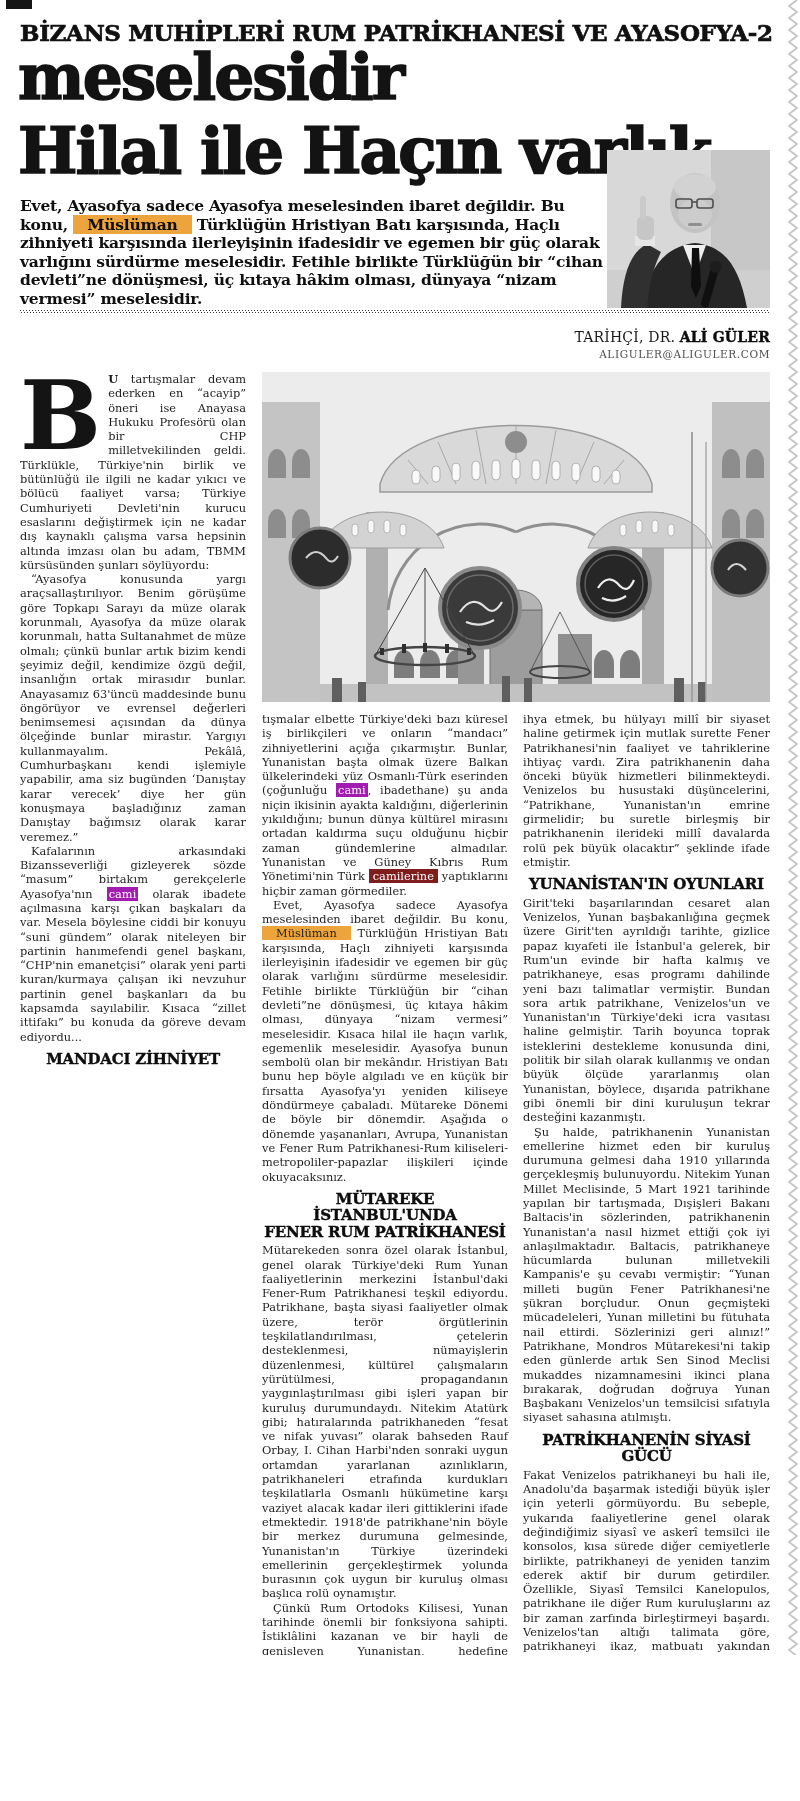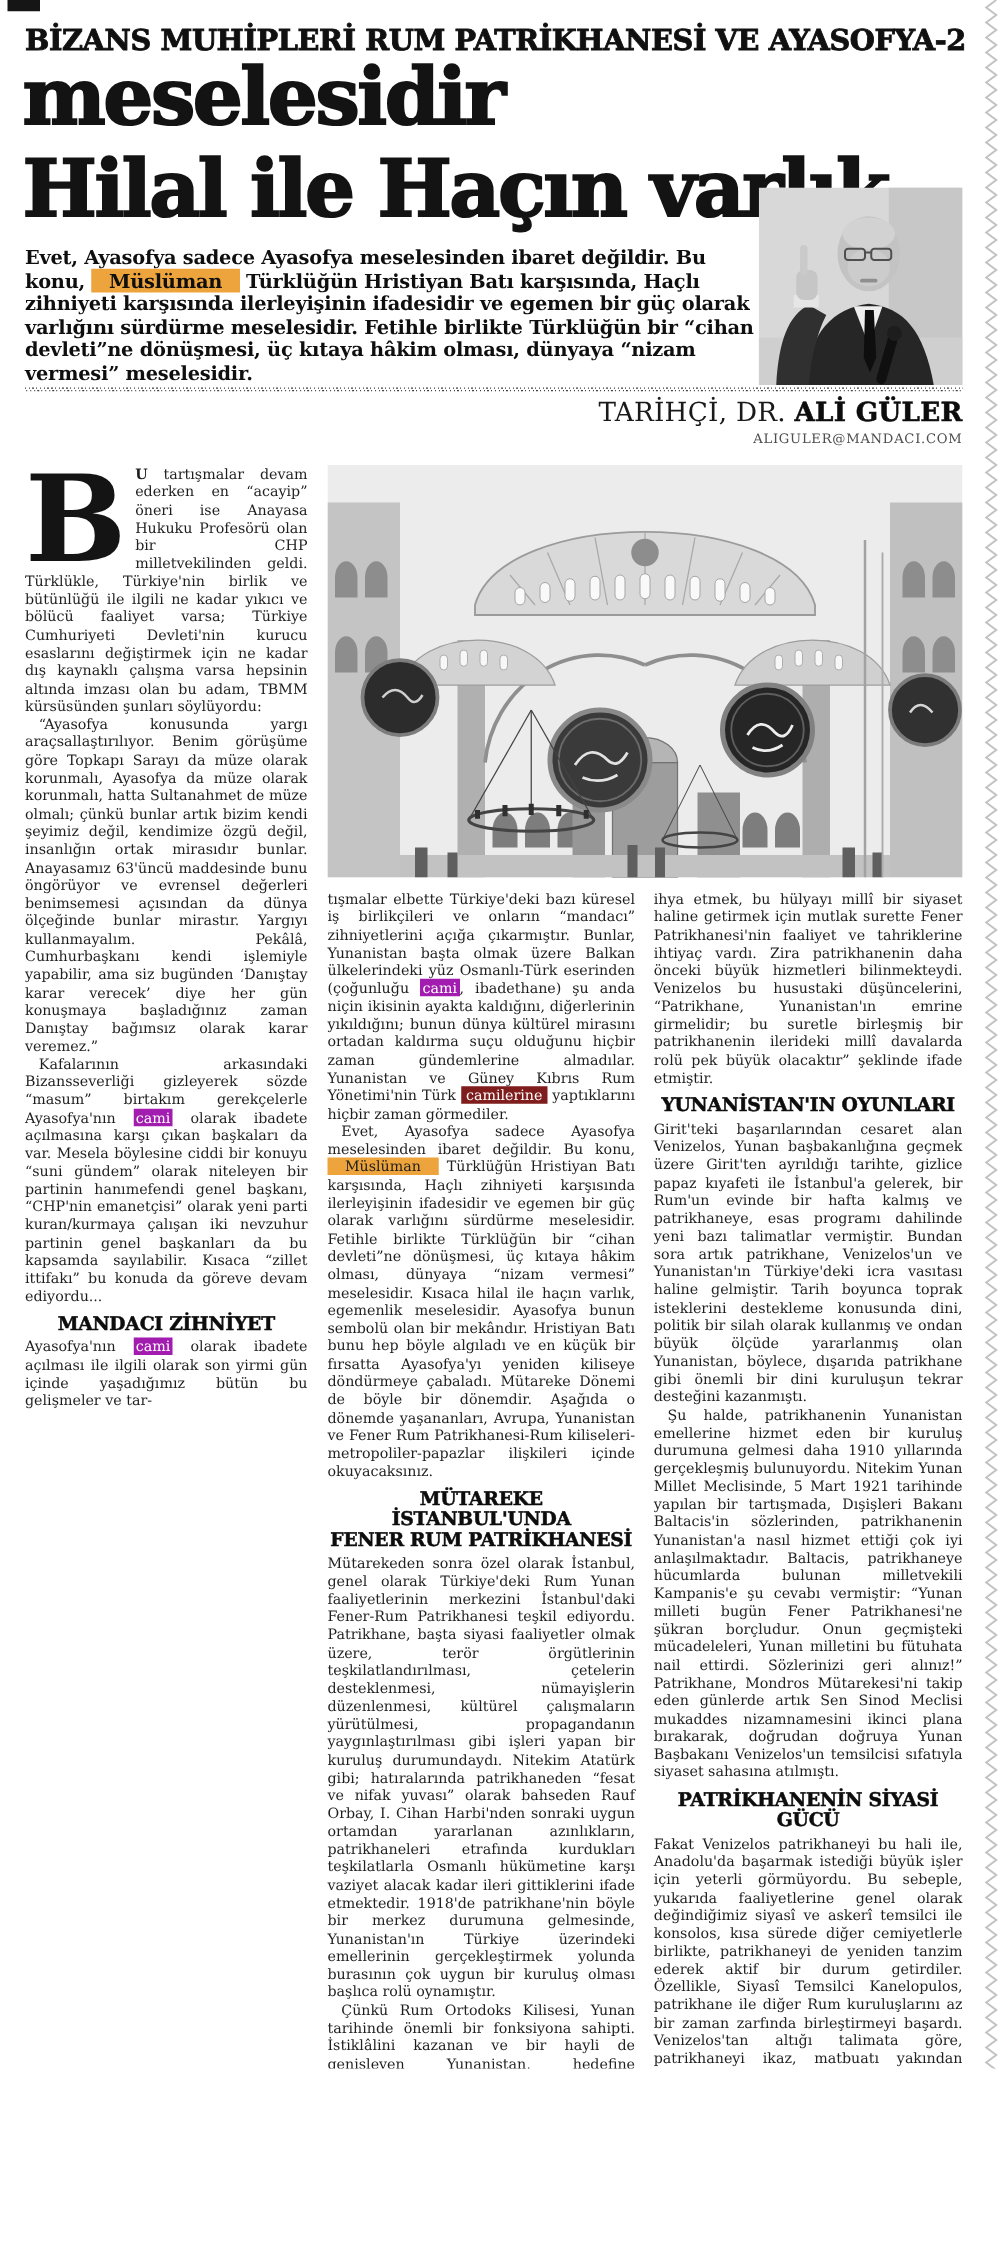--- a/index.html
+++ b/index.html
@@ -35,21 +35,21 @@
     background-image:
       repeating-linear-gradient(90deg,#3d3d3d 0 1px, transparent 1px 3px),
       repeating-linear-gradient(90deg,#3d3d3d 0 1px, transparent 1px 3px);
     background-size:100% 1px,100% 1px; background-position:0 0,1px 2px;
     background-repeat:repeat-x;
   }
   .rule-top { position:absolute; left:20px; top:310px; width:750px; }
   .rule-bottom { position:absolute; left:250px; top:1794px; width:536px; }
 
   .byline { position:absolute; right:30px; top:317px; text-align:right; }
-  .byline-main { font-size:21px; color:#1a1a1a; letter-spacing:0.2px; }
+  .byline-main { font-size:14px; color:#1a1a1a; letter-spacing:0.2px;margin-top:12px; }
   .byline-main .name { font-weight:bold; color:#0c0c0c; -webkit-text-stroke:0.4px #0c0c0c; }
   .byline-email { font-size:10.5px; color:#4e4e4e; letter-spacing:0.6px; margin-top:3px; }
 
   .interior-photo { position:absolute; left:262px; top:372px; width:508px; height:330px; }
 
   .col { position:absolute; font-size:11.4px; line-height:14.3px; text-align:justify; color:#1e1e1e; }
   .col p { margin:0; }
   .col p + p { text-indent:11px; }
   #col1 { left:20px;  top:372px; width:226px; }
   #col2 { left:262px; top:712px; width:246px; }
@@ -112,21 +112,21 @@
     <g transform="rotate(16 103 136)">
       <rect x="99" y="118" width="8" height="40" rx="4" fill="#101010"></rect>
       <circle cx="103" cy="116" r="6" fill="#1d1d1d"></circle>
     </g>
   </svg>
 
   <div class="rule-top dotted"></div>
 
   <div class="byline">
     <div class="byline-main"><span>TARİHÇİ, DR. </span><span class="name">ALİ GÜLER</span></div>
-    <div class="byline-email">ALIGULER@MANDACI.COM</div>
+    <div class="byline-email">ALIGULER@ALIGULER.COM</div>
   </div>
 
   <svg class="interior-photo" viewBox="0 0 508 330" xmlns="http://www.w3.org/2000/svg">
     <rect x="0" y="0" width="508" height="330" fill="#ececec"></rect>
     <rect x="0" y="0" width="508" height="330" fill="none"></rect>
 
     <rect x="0" y="30" width="58" height="300" fill="#c4c4c4"></rect>
     <rect x="450" y="30" width="58" height="300" fill="#c0c0c0"></rect>
     <rect x="104" y="140" width="22" height="190" fill="#b0b0b0"></rect>
     <rect x="380" y="140" width="22" height="190" fill="#aeaeae"></rect>
@@ -238,21 +238,20 @@
     </g>
     <line x1="430" y1="60" x2="430" y2="330" stroke="#a2a2a2" stroke-width="2"></line>
     <line x1="444" y1="70" x2="444" y2="330" stroke="#ababab" stroke-width="1.5"></line>
   </svg>
 
   <div class="col" id="col1">
     <p><span class="dropcap">B</span><span class="lead-cap">U</span><span> tartışmalar devam ederken en “acayip” öneri ise Anayasa Hukuku Profesörü olan bir CHP milletvekilinden geldi. Türklükle, Türkiye'nin birlik ve bütünlüğü ile ilgili ne kadar yıkıcı ve bölücü faaliyet varsa; Türkiye Cumhuriyeti Devleti'nin kurucu esaslarını değiştirmek için ne kadar dış kaynaklı çalışma varsa hepsinin altında imzası olan bu adam, TBMM kürsüsünden şunları söylüyordu:</span></p>
     <p><span>“Ayasofya konusunda yargı araçsallaştırılıyor. Benim görüşüme göre Topkapı Sarayı da müze olarak korunmalı, Ayasofya da müze olarak korunmalı, hatta Sultanahmet de müze olmalı; çünkü bunlar artık bizim kendi şeyimiz değil, kendimize özgü değil, insanlığın ortak mirasıdır bunlar. Anayasamız 63'üncü maddesinde bunu öngörüyor ve evrensel değerleri benimsemesi açısından da dünya ölçeğinde bunlar mirastır. Yargıyı kullanmayalım. Pekâlâ, Cumhurbaşkanı kendi işlemiyle yapabilir, ama siz bugünden ‘Danıştay karar verecek’ diye her gün konuşmaya başladığınız zaman Danıştay bağımsız olarak karar veremez.”</span></p>
     <p><span>Kafalarının arkasındaki Bizansseverliği gizleyerek sözde “masum” birtakım gerekçelerle Ayasofya'nın </span><span class="hl-green">cami</span><span> olarak ibadete açılmasına karşı çıkan başkaları da var. Mesela böylesine ciddi bir konuyu “suni gündem” olarak niteleyen bir partinin hanımefendi genel başkanı, “CHP'nin emanetçisi” olarak yeni parti kuran/kurmaya çalışan iki nevzuhur partinin genel başkanları da bu kapsamda sayılabilir. Kısaca “zillet ittifakı” bu konuda da göreve devam ediyordu...</span></p>
     <div class="subhead">MANDACI ZİHNİYET</div>
-    <p><span>Ayasofya'nın </span><span class="hl-green">cami</span><span> olarak ibadete açılması ile ilgili olarak son yirmi gün içinde yaşadığımız bütün bu gelişmeler ve tar-</span></p>
   </div>
 
   <div class="col" id="col2">
     <p><span>tışmalar elbette Türkiye'deki bazı küresel iş birlikçileri ve onların “mandacı” zihniyetlerini açığa çıkarmıştır. Bunlar, Yunanistan başta olmak üzere Balkan ülkelerindeki yüz Osmanlı-Türk eserinden (çoğunluğu </span><span class="hl-green">cami</span><span>, ibadethane) şu anda niçin ikisinin ayakta kaldığını, diğerlerinin yıkıldığını; bunun dünya kültürel mirasını ortadan kaldırma suçu olduğunu hiçbir zaman gündemlerine almadılar. Yunanistan ve Güney Kıbrıs Rum Yönetimi'nin Türk </span><span class="hl-cyan">camilerine</span><span> yaptıklarını hiçbir zaman görmediler.</span></p>
     <p><span>Evet, Ayasofya sadece Ayasofya meselesinden ibaret değildir. Bu konu, </span><span class="hl-orange">Müslüman</span><span> Türklüğün Hristiyan Batı karşısında, Haçlı zihniyeti karşısında ilerleyişinin ifadesidir ve egemen bir güç olarak varlığını sürdürme meselesidir. Fetihle birlikte Türklüğün bir “cihan devleti”ne dönüşmesi, üç kıtaya hâkim olması, dünyaya “nizam vermesi” meselesidir. Kısaca hilal ile haçın varlık, egemenlik meselesidir. Ayasofya bunun sembolü olan bir mekândır. Hristiyan Batı bunu hep böyle algıladı ve en küçük bir fırsatta Ayasofya'yı yeniden kiliseye döndürmeye çabaladı. Mütareke Dönemi de böyle bir dönemdir. Aşağıda o dönemde yaşananları, Avrupa, Yunanistan ve Fener Rum Patrikhanesi-Rum kiliseleri-metropoliler-papazlar ilişkileri içinde okuyacaksınız.</span></p>
     <div class="subhead">
       <div>MÜTAREKE İSTANBUL'UNDA</div>
       <div>FENER RUM PATRİKHANESİ</div>
     </div>
     <p><span>Mütarekeden sonra özel olarak İstanbul, genel olarak Türkiye'deki Rum Yunan faaliyetlerinin merkezini İstanbul'daki Fener-Rum Patrikhanesi teşkil ediyordu. Patrikhane, başta siyasi faaliyetler olmak üzere, terör örgütlerinin teşkilatlandırılması, çetelerin desteklenmesi, nümayişlerin düzenlenmesi, kültürel çalışmaların yürütülmesi, propagandanın yaygınlaştırılması gibi işleri yapan bir kuruluş durumundaydı. Nitekim Atatürk gibi; hatıralarında patrikhaneden “fesat ve nifak yuvası” olarak bahseden Rauf Orbay, I. Cihan Harbi'nden sonraki uygun ortamdan yararlanan azınlıkların, patrikhaneleri etrafında kurdukları teşkilatlarla Osmanlı hükümetine karşı vaziyet alacak kadar ileri gittiklerini ifade etmektedir. 1918'de patrikhane'nin böyle bir merkez durumuna gelmesinde, Yunanistan'ın Türkiye üzerindeki emellerinin gerçekleştirmek yolunda burasının çok uygun bir kuruluş olması başlıca rolü oynamıştır.</span></p>

